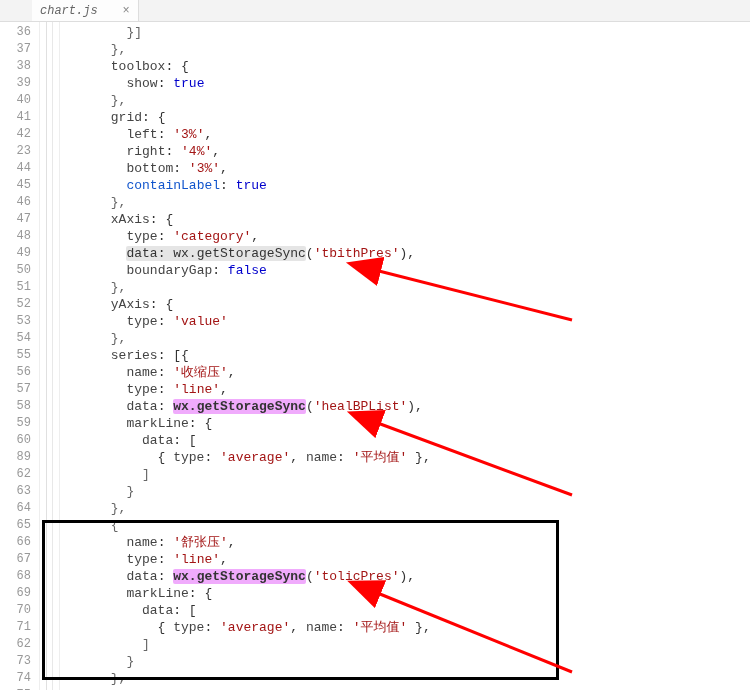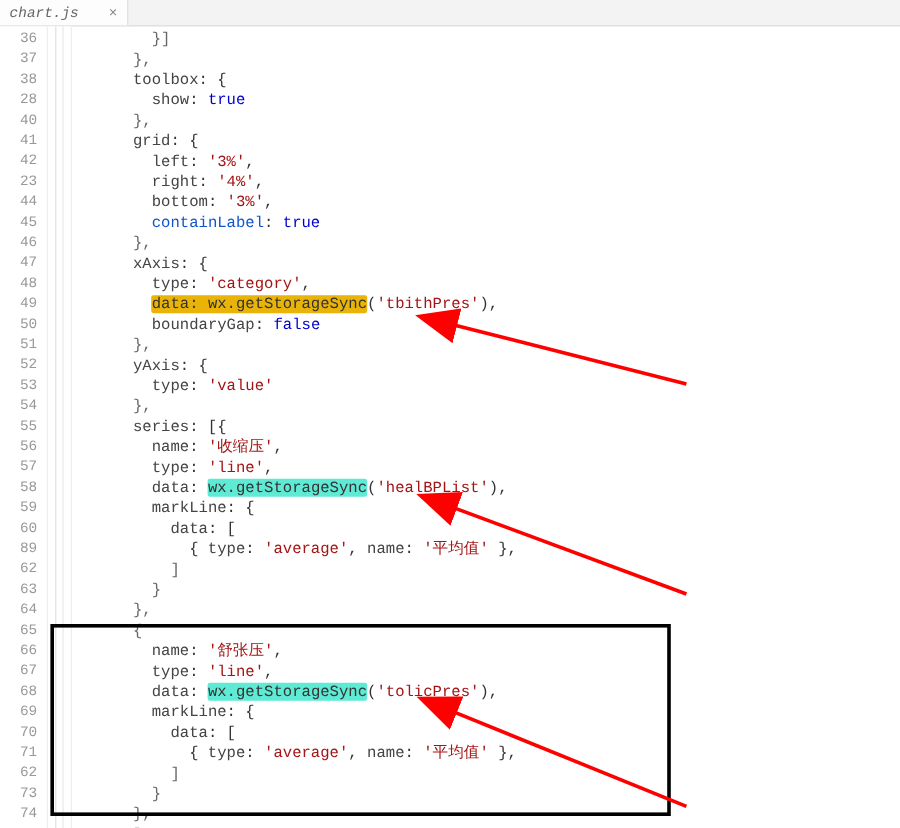--- a/index.html
+++ b/index.html
@@ -22,20 +22,21 @@
   .tab {
     display: flex;
     align-items: center;
     padding: 0 8px;
     gap: 25px;
     background: #fdfdfd;
     border-right: 1px solid #ddd;
     font-style: italic;
     color: #666;
     font-size: 12px;
+    margin-left: 32px;
   }
   .tab .close {
     color: #888;
     font-style: normal;
     cursor: pointer;
   }
   .editor {
     display: flex;
     height: calc(100% - 22px);
     position: relative;
@@ -84,26 +85,27 @@
     position: relative;
     font-size: 13px;
   }
   .ln { height: 17px; }       
   .c-prop { color: #444; text-align: center; }
   .c-str { color: #a31515; }       
   .c-bool { color: #0000cc; }      
   .c-punc { color: #666; }
   .c-link { color: #1155cc; }
   .hl-sel {
-    background: #eab308;
+    background: #e5e5e5;
     border-radius: 2px;
   }
   .hl-ref {
-    background: #5eead4;
+    background: #f0abfc;
     border-radius: 2px;
+    font-weight: bold;
   }
   .box-annot {
     position: absolute;
     border: 3px solid #000;
     pointer-events: none;
   }
   svg.arrows {
     position: absolute;
     top: 0;
     left: 0;
@@ -118,21 +120,21 @@
     <span>chart.js</span>
     <span class="close">×</span>
   </div>
 </div>
 
 <div class="editor">
   <div class="gutter" id="gutter">
       <div class="ln">36</div>
       <div class="ln">37</div>
       <div class="ln">38</div>
-      <div class="ln">28</div>
+      <div class="ln">39</div>
       <div class="ln">40</div>
       <div class="ln">41</div>
       <div class="ln">42</div>
       <div class="ln">23</div>
       <div class="ln">44</div>
       <div class="ln">45</div>
       <div class="ln">46</div>
       <div class="ln">47</div>
       <div class="ln">48</div>
       <div class="ln">49</div>

